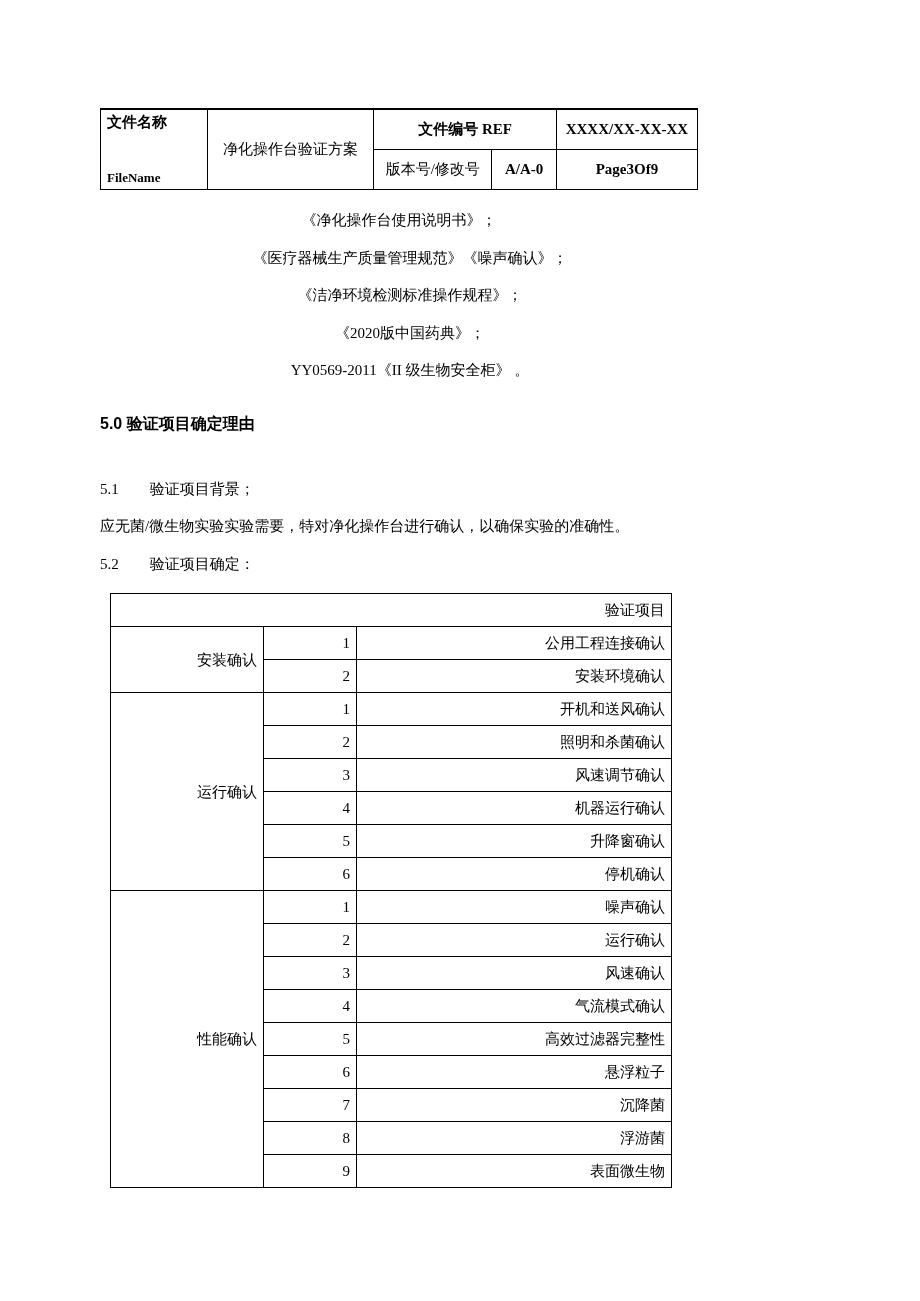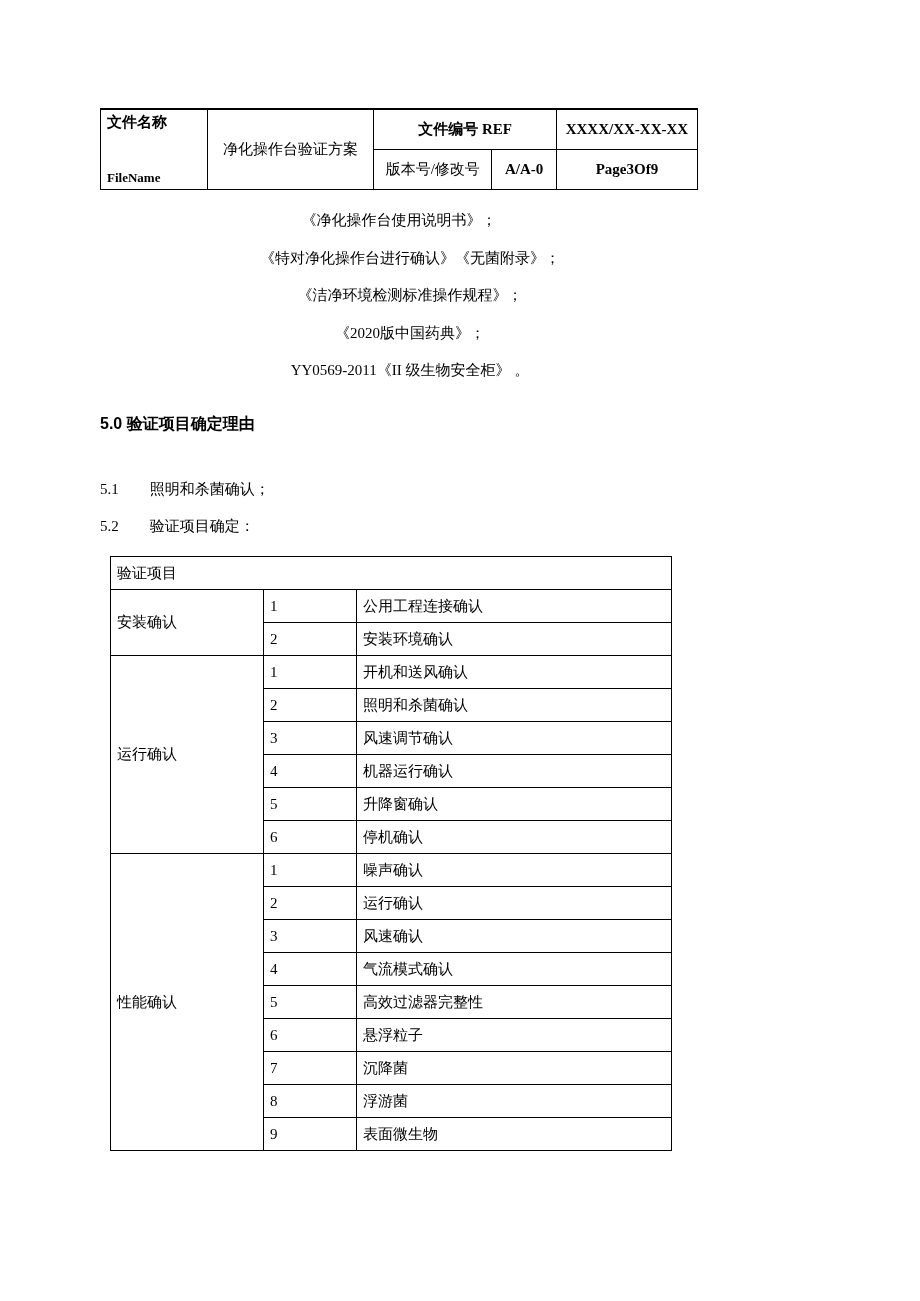--- a/index.html
+++ b/index.html
@@ -53,21 +53,21 @@
   }
   .subnum { display: inline-block; width: 46px; }
   .proj-table {
     width: 94%;
     margin: 10px 0 0 10px;
     border-collapse: collapse;
   }
   .proj-table td {
     border: 1px solid #000;
     padding: 4px 6px;
-    text-align: left;
+    text-align: right;
     font-size: 15px;
     line-height: 1.6;
   }
   .proj-table .cat {
     width: 140px;
   }
   .proj-table .num {
     width: 80px;
   }
 </style>
@@ -102,32 +102,33 @@
       </td>
       <td class="center bold">
         <span>Page3Of9</span>
       </td>
     </tr>
   </tbody>
     </table>
 
   <div class="refs">
     <div class="ref-line">《净化操作台使用说明书》；</div>
-    <div class="ref-indent">《特对净化操作台进行确认》《无菌附录》；</div>
+    <div class="ref-indent">《医疗器械生产质量管理规范》《噪声确认》；</div>
     <div class="ref-indent">《洁净环境检测标准操作规程》；</div>
     <div class="ref-indent">《2020版中国药典》；</div>
     <div class="ref-indent">YY0569-2011《II 级生物安全柜》 。</div>
   </div>
 
   <div class="section-title">5.0 验证项目确定理由</div>
 
   <div class="para">
     <span class="subnum">5.1</span>
-    <span>照明和杀菌确认；</span>
+    <span>验证项目背景；</span>
   </div>
+  <div class="para">应无菌/微生物实验实验需要，特对净化操作台进行确认，以确保实验的准确性。</div>
 
   <div class="para">
     <span class="subnum">5.2</span>
     <span>验证项目确定：</span>
   </div>
 
   <table class="proj-table">
     <tbody>
         <tr>
       <td colspan="3">验证项目</td>

